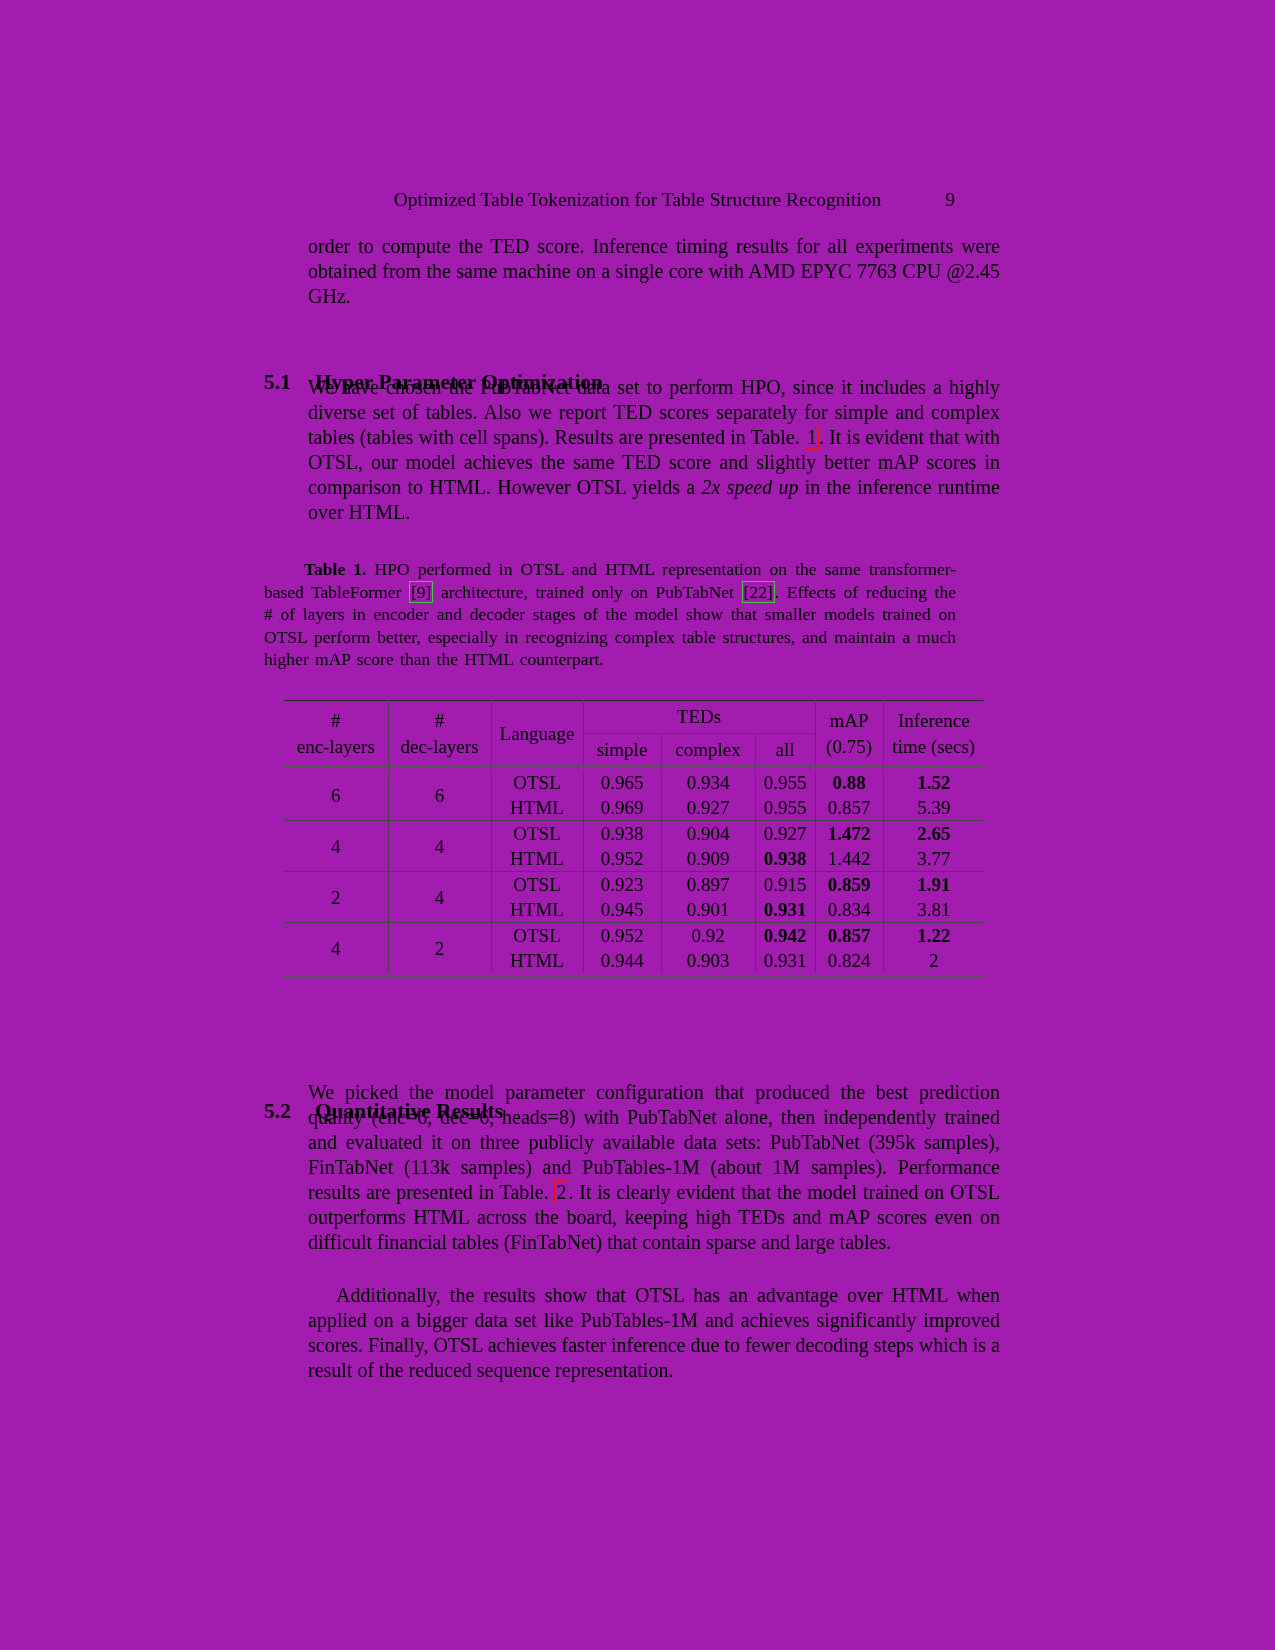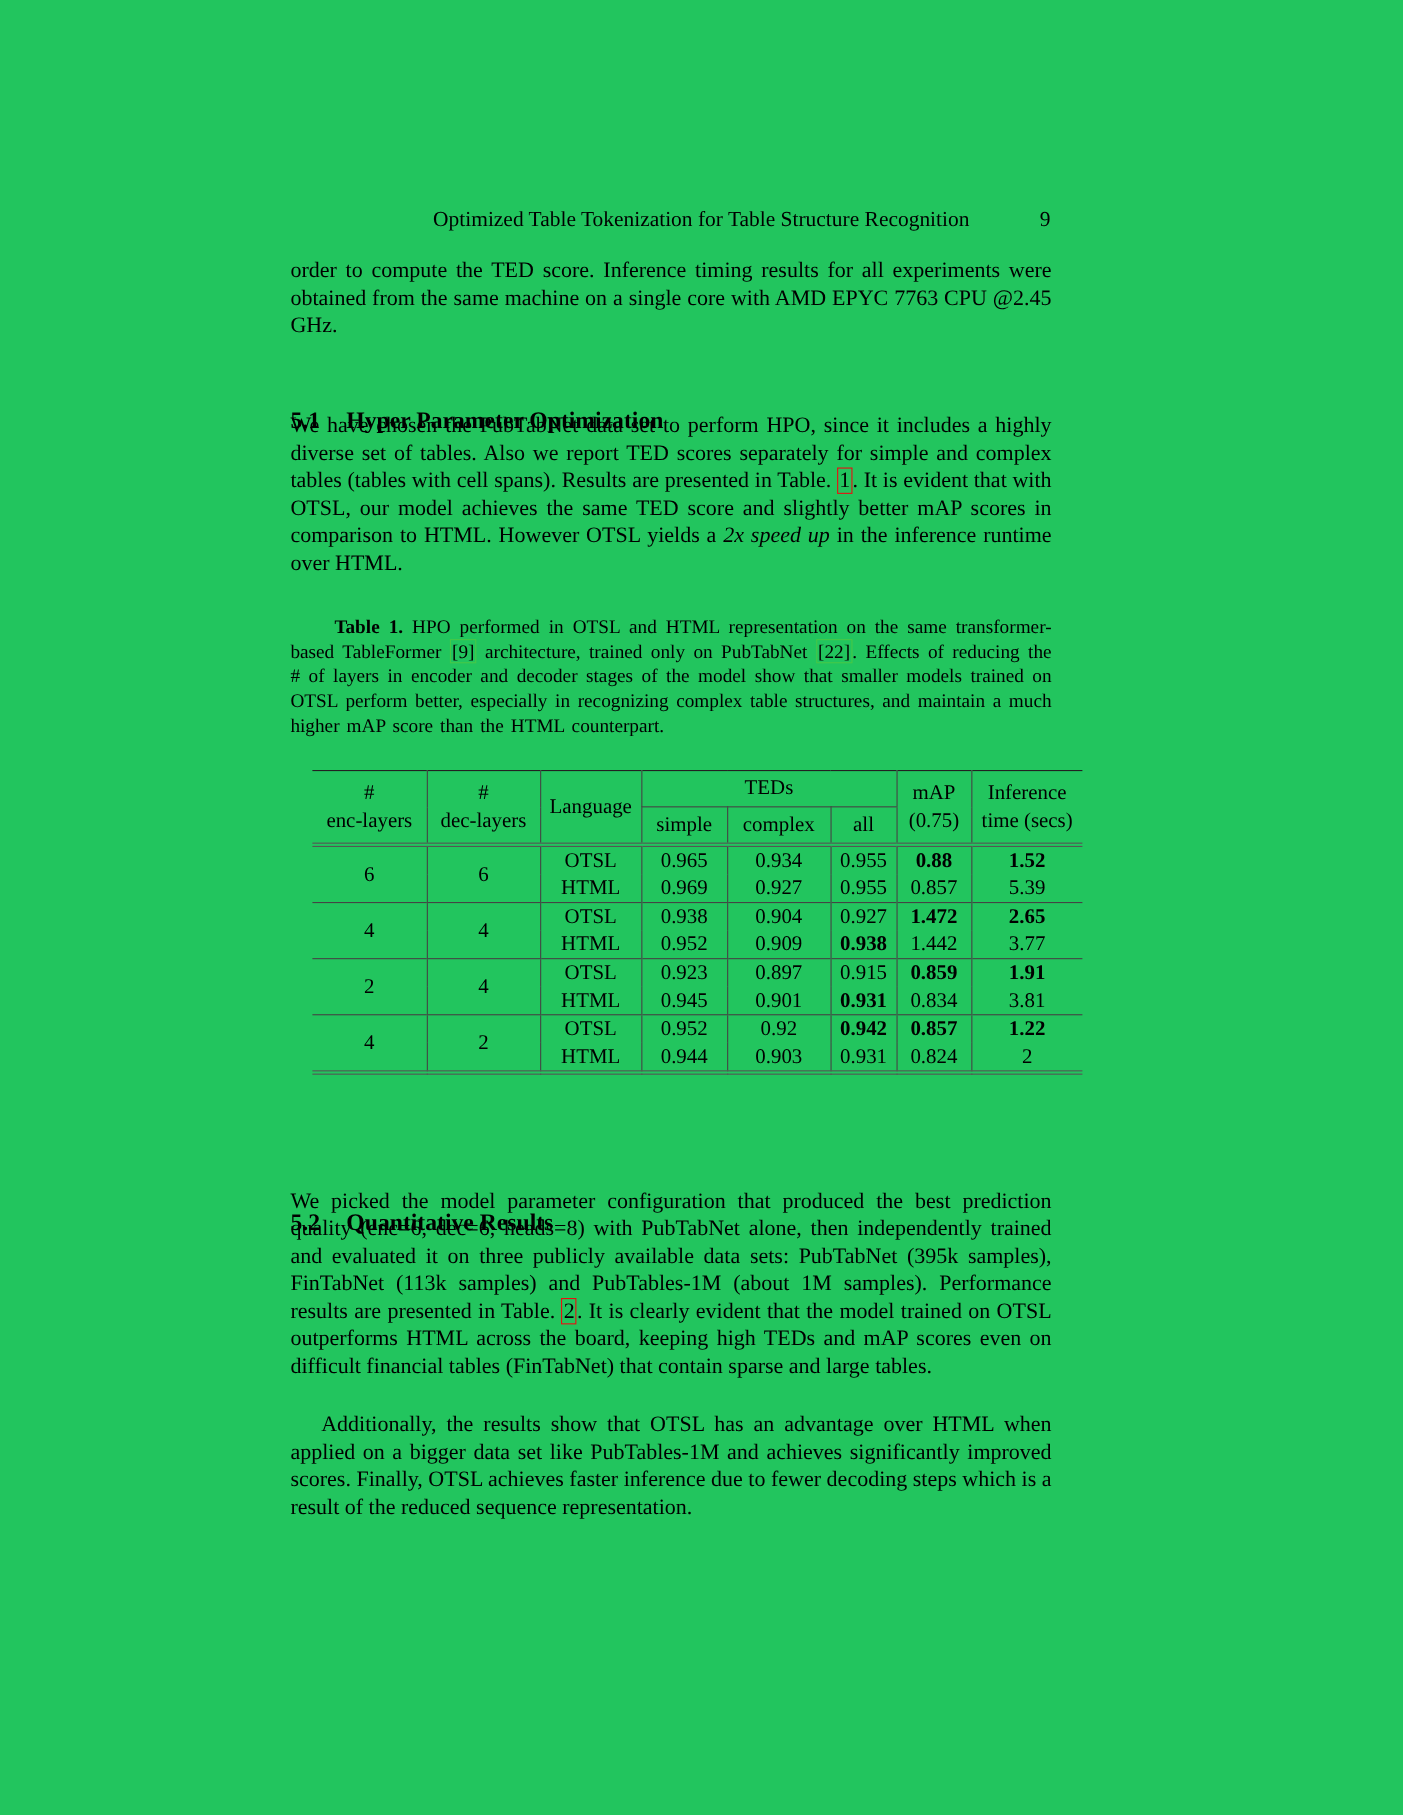--- a/index.html
+++ b/index.html
@@ -1,20 +1,20 @@
 <!DOCTYPE html>
 <html><head>
 <meta charset="utf-8">
 <style>
   html, body { margin: 0; padding: 0; background: #e8e8e8; }
   #page {
     position: relative;
     width: 1275px;
     height: 1650px;
-    background: #22c55e;
+    background: #a21caf;
     font-family: "Liberation Serif", "DejaVu Serif", serif;
     color: #000;
     overflow: hidden;
   }
   #content {
     position: absolute;
     left: 264px;
     top: 0;
     width: 692px;
     height: 100%;
@@ -31,20 +31,21 @@
   #page-number {
     position: absolute;
     right: 320px; top: 0;
     font-size: 19.5px; line-height: 24px;
   }
 
   .para {
     font-size: 20px;
     line-height: 25px;
     text-align: justify;
+    margin-left: 44px;
   }
   .heading {
     font-weight: bold;
     font-size: 21.5px;
     line-height: 24px;
     white-space: nowrap;
   }
   .heading .sec-num { display: inline-block; margin-right: 24px; margin-top: 26px; }
 
   .caption {

